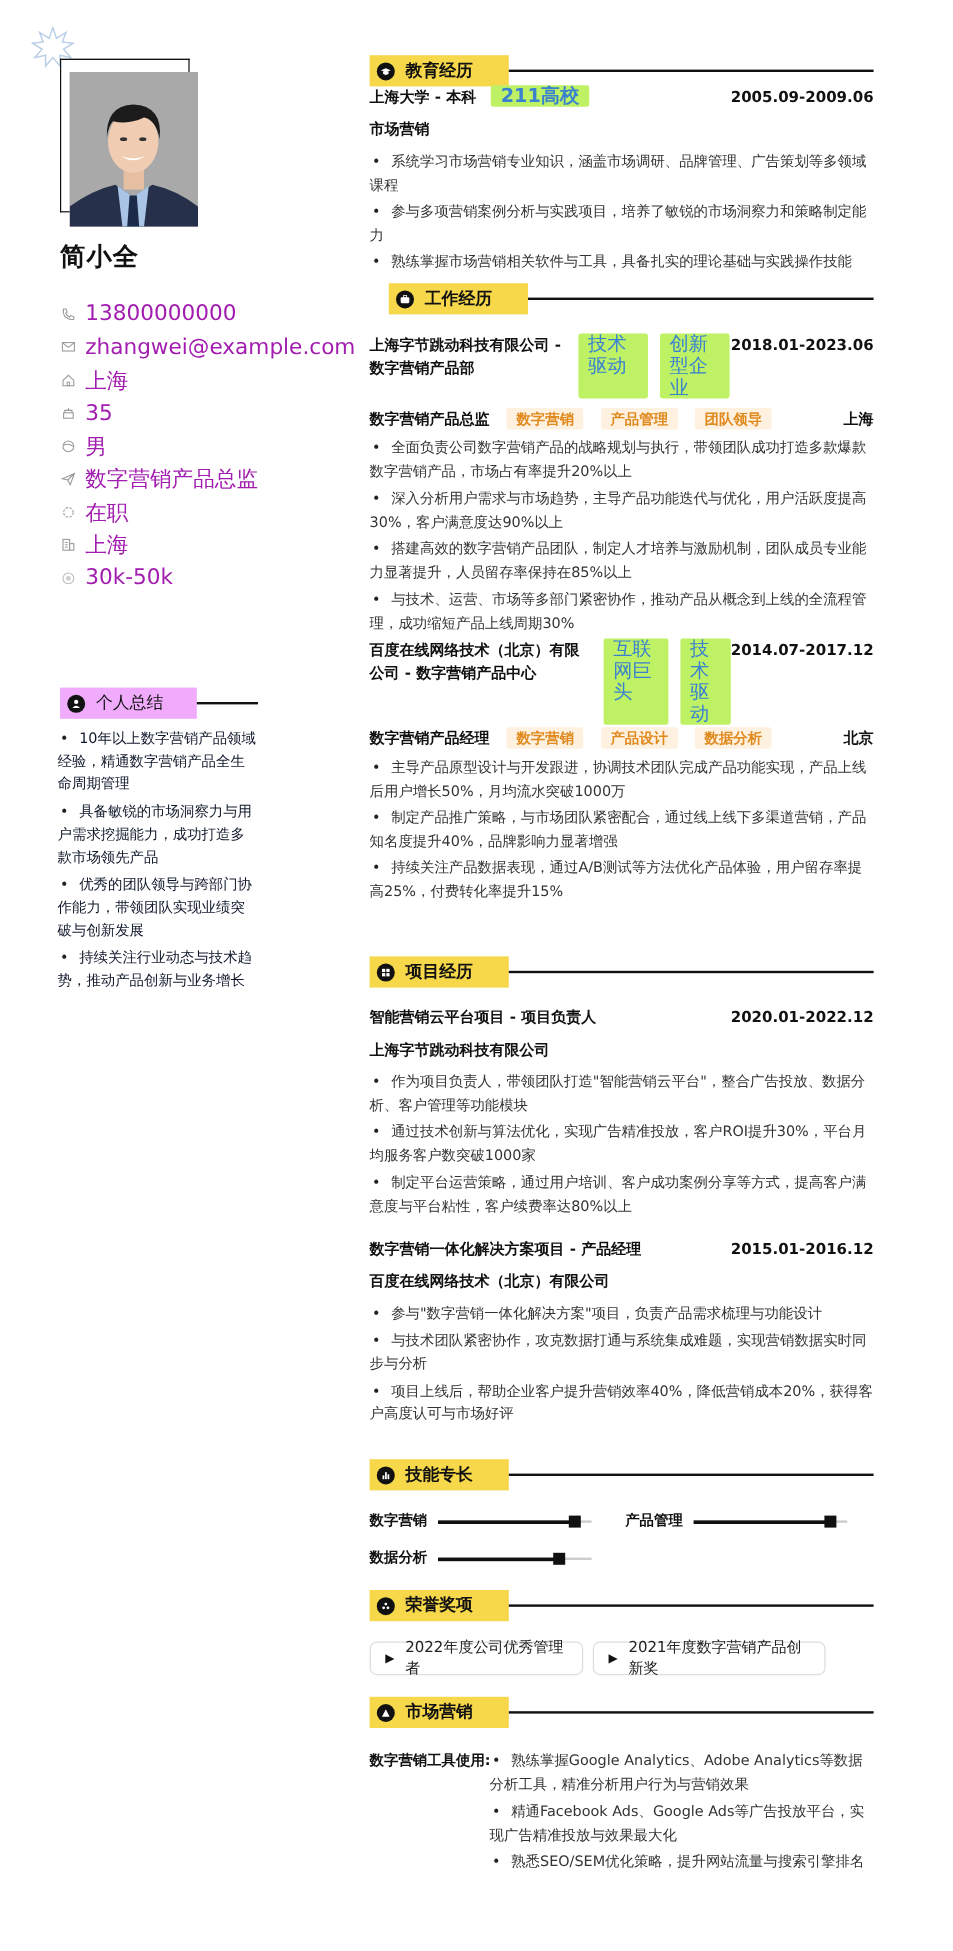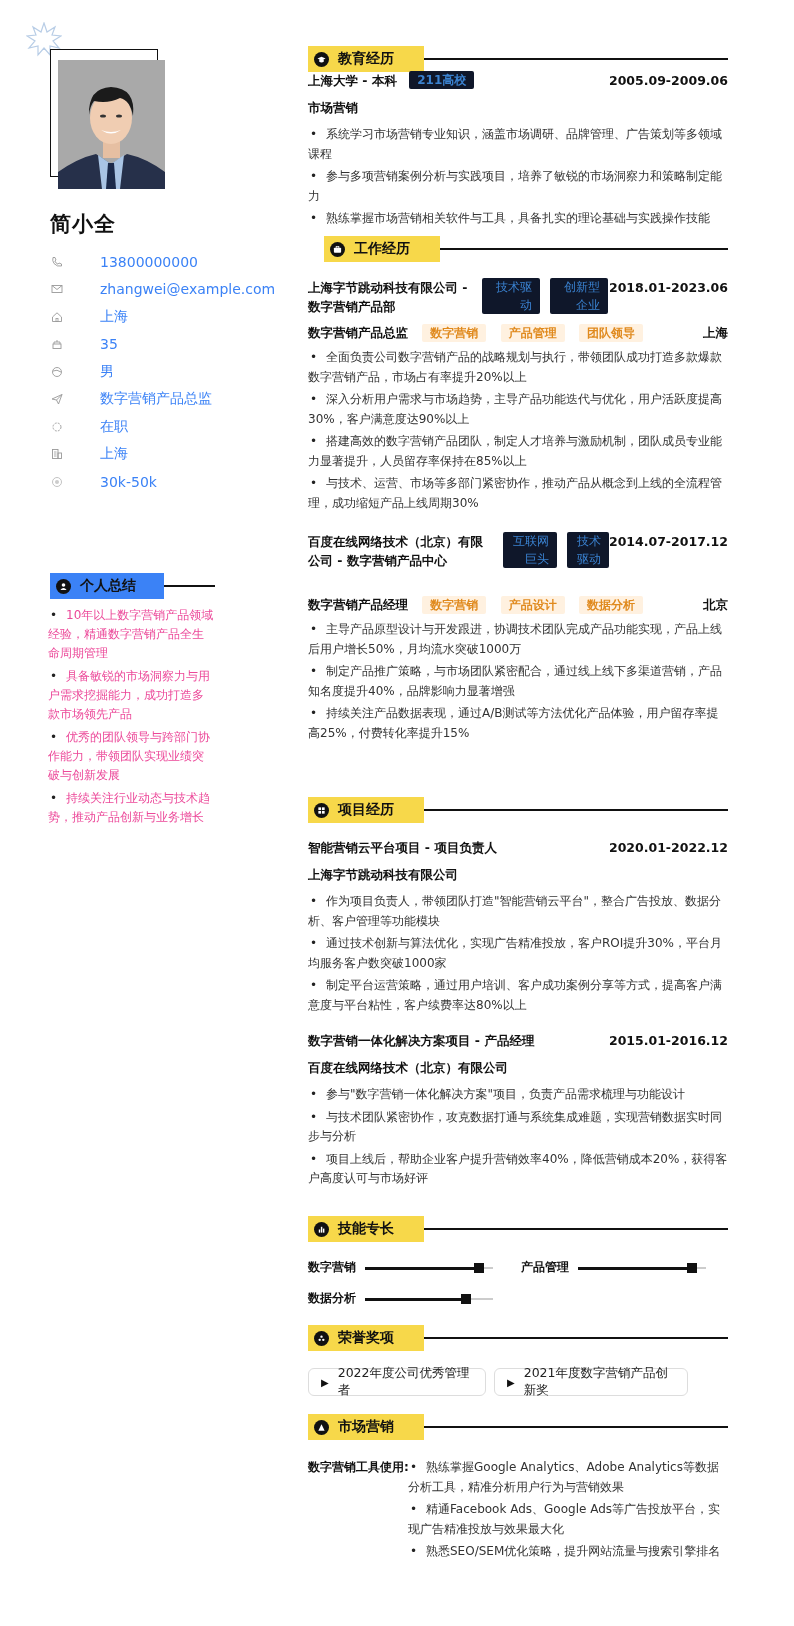--- a/index.html
+++ b/index.html
@@ -12,43 +12,43 @@
     overflow: hidden;
   }
   .page { position: relative; width: 794px; height: 1626px; }
 
   
   .left { position: absolute; left: 0; top: 0; width: 280px; }
   .star { position: absolute; left: 26px; top: 22px; width: 36px; height: 36px; }
   .photo-frame { position: absolute; left: 50px; top: 49px; width: 108px; height: 128px; border: 1.5px solid #111; border-right: none; border-bottom: 1.5px solid #111; }
   .photo-frame-top { position: absolute; left: 50px; top: 49px; width: 108px; height: 12px; border-top: 1.5px solid #111; border-right: 1.5px solid #111; }
   .photo { position: absolute; left: 58px; top: 60px; width: 107px; height: 129px; background: #a9a9a9; overflow: hidden; }
-  .name { position: absolute; left: 50px; top: 210px; font-size: 21px; font-weight: bold; color: #111; letter-spacing: 1px; }
+  .name { position: absolute; left: 50px; top: 200px; font-size: 21px; font-weight: bold; color: #111; letter-spacing: 1px; }
   .info-list { position: absolute; left: 50px; top: 248px; }
-  .info-item { display: flex; align-items: center; height: 27.5px; font-size: 14px; color: #3b82f6; gap: 29px; }
+  .info-item { display: flex; align-items: center; height: 27.5px; font-size: 18px; color: #a21caf; }
   .info-item .ico { width: 14px; height: 14px; margin-right: 7px; color: #999; display: inline-flex; align-items: center; justify-content: center; }
   .info-item .ico svg { width: 12px; height: 12px; }
 
   .summary-head { position: absolute; left: 50px; top: 573px; width: 165px; height: 26px; display: flex; align-items: center; }
-  .summary-head .tag { background: #3b82f6; height: 26px; width: 114px; display: flex; align-items: center; padding-left: 6px; font-size: 14px; font-weight: bold; color: #111; }
+  .summary-head .tag { background: #f0abfc; height: 26px; width: 114px; display: flex; align-items: center; padding-left: 6px; font-size: 14px; font-weight: normal; color: #111; }
   .summary-head .line { flex: 1; height: 1.5px; background: #111; }
   .sec-ico { width: 15px; height: 15px; border-radius: 50%; background: #111; display: inline-flex; align-items: center; justify-content: center; margin-right: 9px; }
   .sec-ico svg { width: 9px; height: 9px; }
   .summary-list { position: absolute; left: 48px; top: 606px; width: 167px; list-style: none; }
-  .summary-list li { font-size: 12px; line-height: 19px; color: #ec4899; margin-bottom: 4px; }
+  .summary-list li { font-size: 12px; line-height: 19px; color: #0f172a; margin-bottom: 4px; }
   .bullet::before { content: "•"; display: inline-block; width: 16px; padding-left: 2px; color: #222; }
   .sec-head { position: absolute; left: 308px; width: 420px; height: 26px; display: flex; align-items: center; }
   .sec-head .tag { background: #f7d84a; height: 26px; width: 116px; display: flex; align-items: center; padding-left: 6px; font-size: 14px; font-weight: bold; color: #111; }
   .sec-head .line { flex: 1; height: 1.5px; background: #111; }
 
   .block { position: absolute; left: 308px; width: 420px; }
   .row { display: flex; justify-content: space-between; align-items: flex-start; }
   .title-b { font-size: 12.5px; font-weight: bold; color: #111; line-height: 19px; }
   .date { font-size: 12.5px; font-weight: bold; color: #111; line-height: 19px; white-space: nowrap; }
-  .badge-blue { display: inline-block; background: #0f172a; color: #3a82d0; font-size: 12px; padding: 0 8px; line-height: 18px; margin-left: 8px; border-radius: 2px; vertical-align: top; text-align: right; }
+  .badge-blue { display: inline-block; background: #bef264; color: #3a82d0; font-size: 16px; padding: 0 8px; line-height: 18px; margin-left: 8px; border-radius: 2px; vertical-align: top; }
   .badge-orange { display: inline-block; background: #fff1e0; color: #e08a1e; font-size: 12px; padding: 0 8px; line-height: 18px; margin-left: 10px; border-radius: 2px; }
   .sub { font-size: 12.5px; font-weight: bold; color: #111; line-height: 19px; }
   .blist { list-style: none; margin-top: 6px; }
   .blist li { font-size: 12px; line-height: 19.5px; color: #333; margin-bottom: 3px; }
 
   .skill { position: absolute; display: flex; align-items: center; font-size: 12px; font-weight: bold; color: #111; }
   .skill .bar { position: relative; width: 128px; height: 2px; background: #ccc; margin-left: 9px; }
   .skill .fill { position: absolute; left: 0; top: 0; height: 3px; background: #111; }
   .skill .knob { position: absolute; top: -4px; width: 10px; height: 10px; background: #111; }
 
@@ -261,21 +261,21 @@
 
   <div class="block" style="top:532px;">
     <div class="row">
       <div class="title-b" style="width:190px;">百度在线网络技术（北京）有限公司 - 数字营销产品中心</div>
       <div style="display:flex; gap:10px; margin-left:8px;">
         <span class="badge-blue" style="width:54px;margin-left:0;">互联网巨头</span>
         <span class="badge-blue" style="width:42px;margin-left:0;">技术驱动</span>
       </div>
       <div class="date" style="margin-left:auto;">2014.07-2017.12</div>
     </div>
-    <div class="row" style="margin-top:25px;text-align:right;">
+    <div class="row" style="margin-top:1px;text-align:right;">
       <div class="sub">
         <span>数字营销产品经理</span>
         <span class="badge-orange">数字营销</span>
         <span class="badge-orange">产品设计</span>
         <span class="badge-orange">数据分析</span>
       </div>
       <div class="date">北京</div>
     </div>
     <ul class="blist">
       <li class="bullet">主导产品原型设计与开发跟进，协调技术团队完成产品功能实现，产品上线后用户增长50%，月均流水突破1000万</li>

